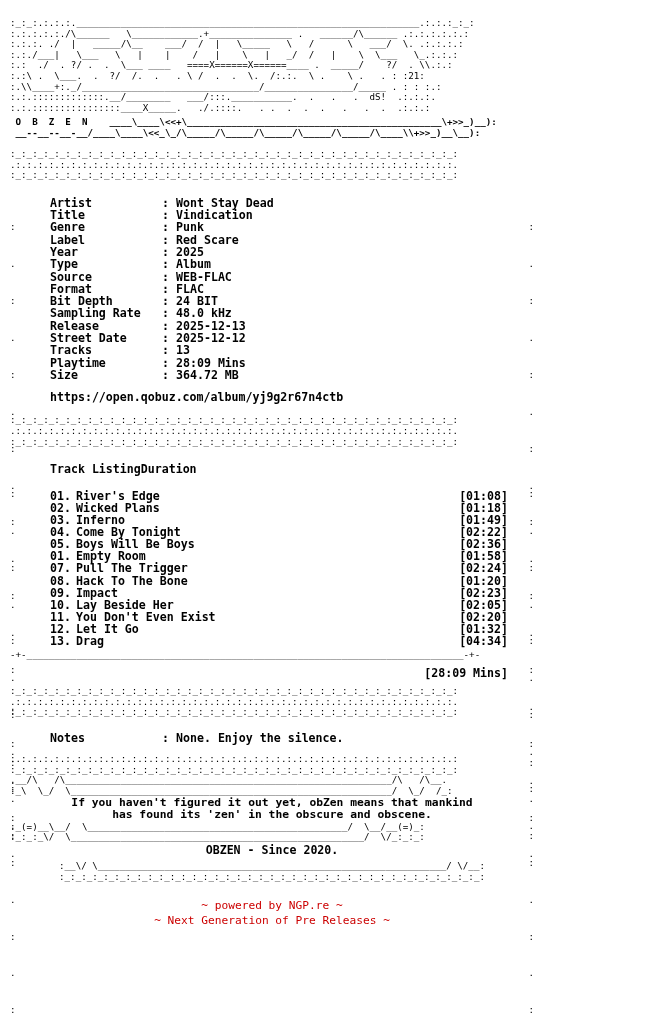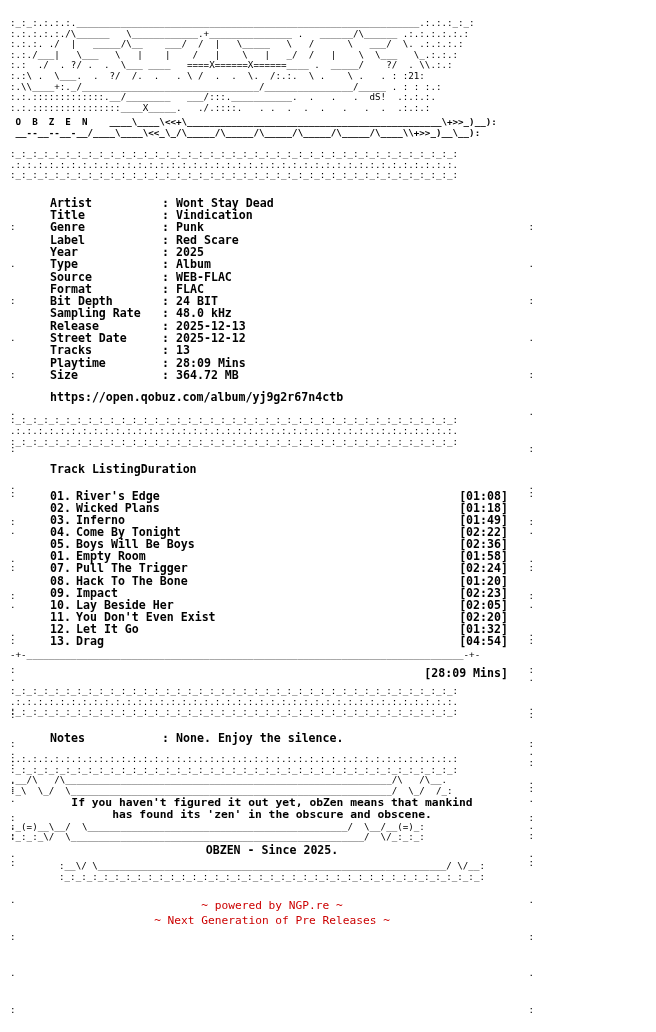--- a/index.html
+++ b/index.html
@@ -359,21 +359,21 @@
         <span class="tdur">[02:20]</span>
       </div>
       <div class="track-row">
         <span class="tnum">12.</span>
         <span class="tname">Let It Go</span>
         <span class="tdur">[01:32]</span>
       </div>
       <div class="track-row">
         <span class="tnum">13.</span>
         <span class="tname">Drag</span>
-        <span class="tdur">[04:54]</span>
+        <span class="tdur">[04:34]</span>
       </div>
     </div>
   </div>
 
   <div class="section" style="margin-top:2px;">
     <pre class="ascii">-+-_______________________________________________________________________________-+-</pre>
   </div>
 
   <div class="total-row">[28:09 Mins]</div>
 
@@ -406,21 +406,21 @@
   <div class="section">
     <div class="tagline">If you haven't figured it out yet, obZen means that mankind</div>
     <div class="tagline l2">has found its 'zen' in the obscure and obscene.</div>
   </div>
 
   <div class="section">
     <pre class="ascii">:_(=)__\__/  \_______________________________________________/  \__/__(=)_:</pre>
     <pre class="ascii">:_:_:_\/  \_____________________________________________________/  \/_:_:_:</pre>
   </div>
 
-  <div class="since">OBZEN - Since 2025.</div>
+  <div class="since">OBZEN - Since 2020.</div>
 
   <div class="section" style="margin-top:4px;text-align:center;">
     <pre class="ascii">:__\/ \_______________________________________________________________/ \/__:</pre>
     <pre class="ascii">:_:_:_:_:_:_:_:_:_:_:_:_:_:_:_:_:_:_:_:_:_:_:_:_:_:_:_:_:_:_:_:_:_:_:_:_:_:_:</pre>
   </div>
 
   <div class="footer" style="color: rgb(204, 0, 0);">
     <div>~ powered by NGP.re ~</div>
     <div>~ Next Generation of Pre Releases ~</div>
   </div>

